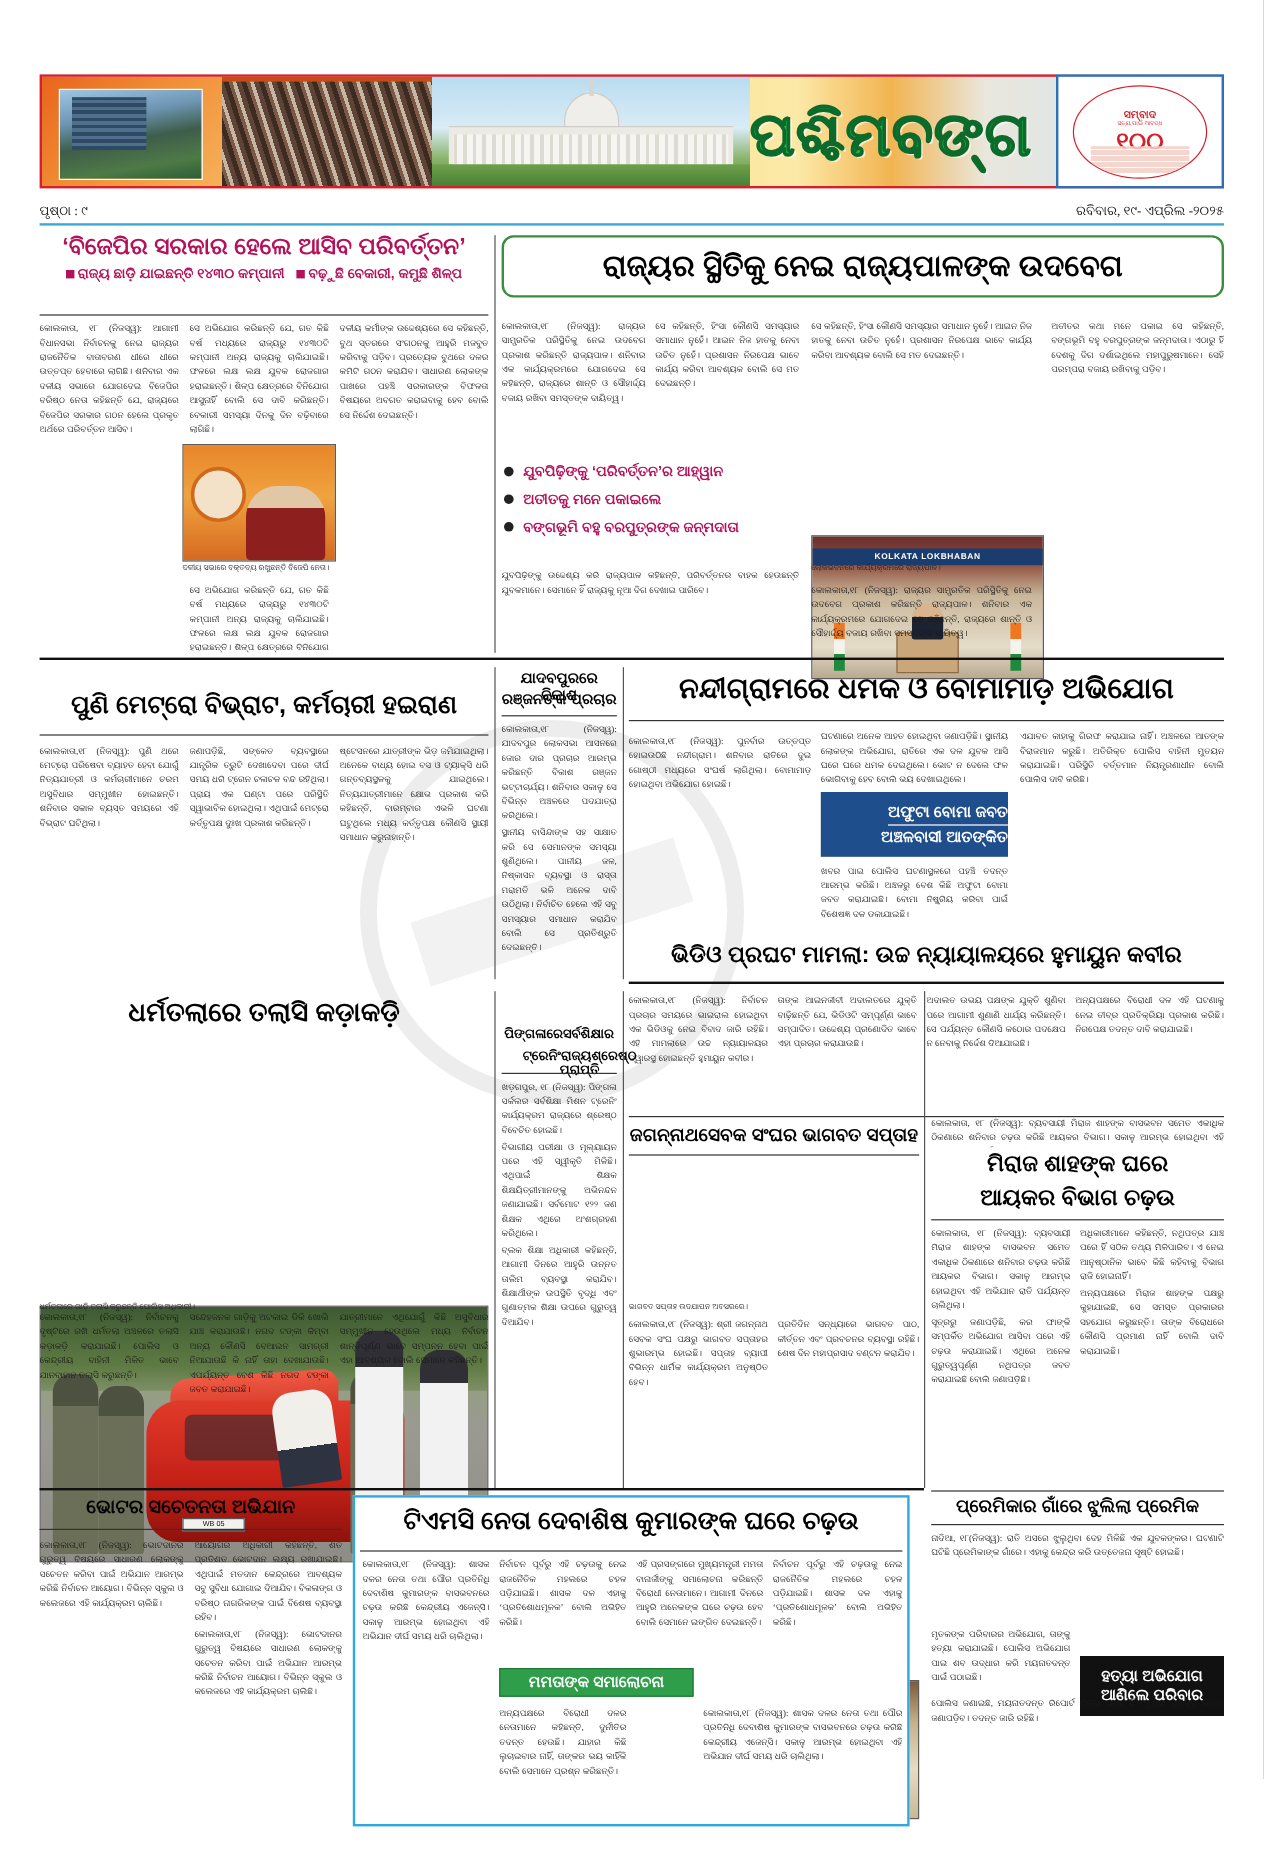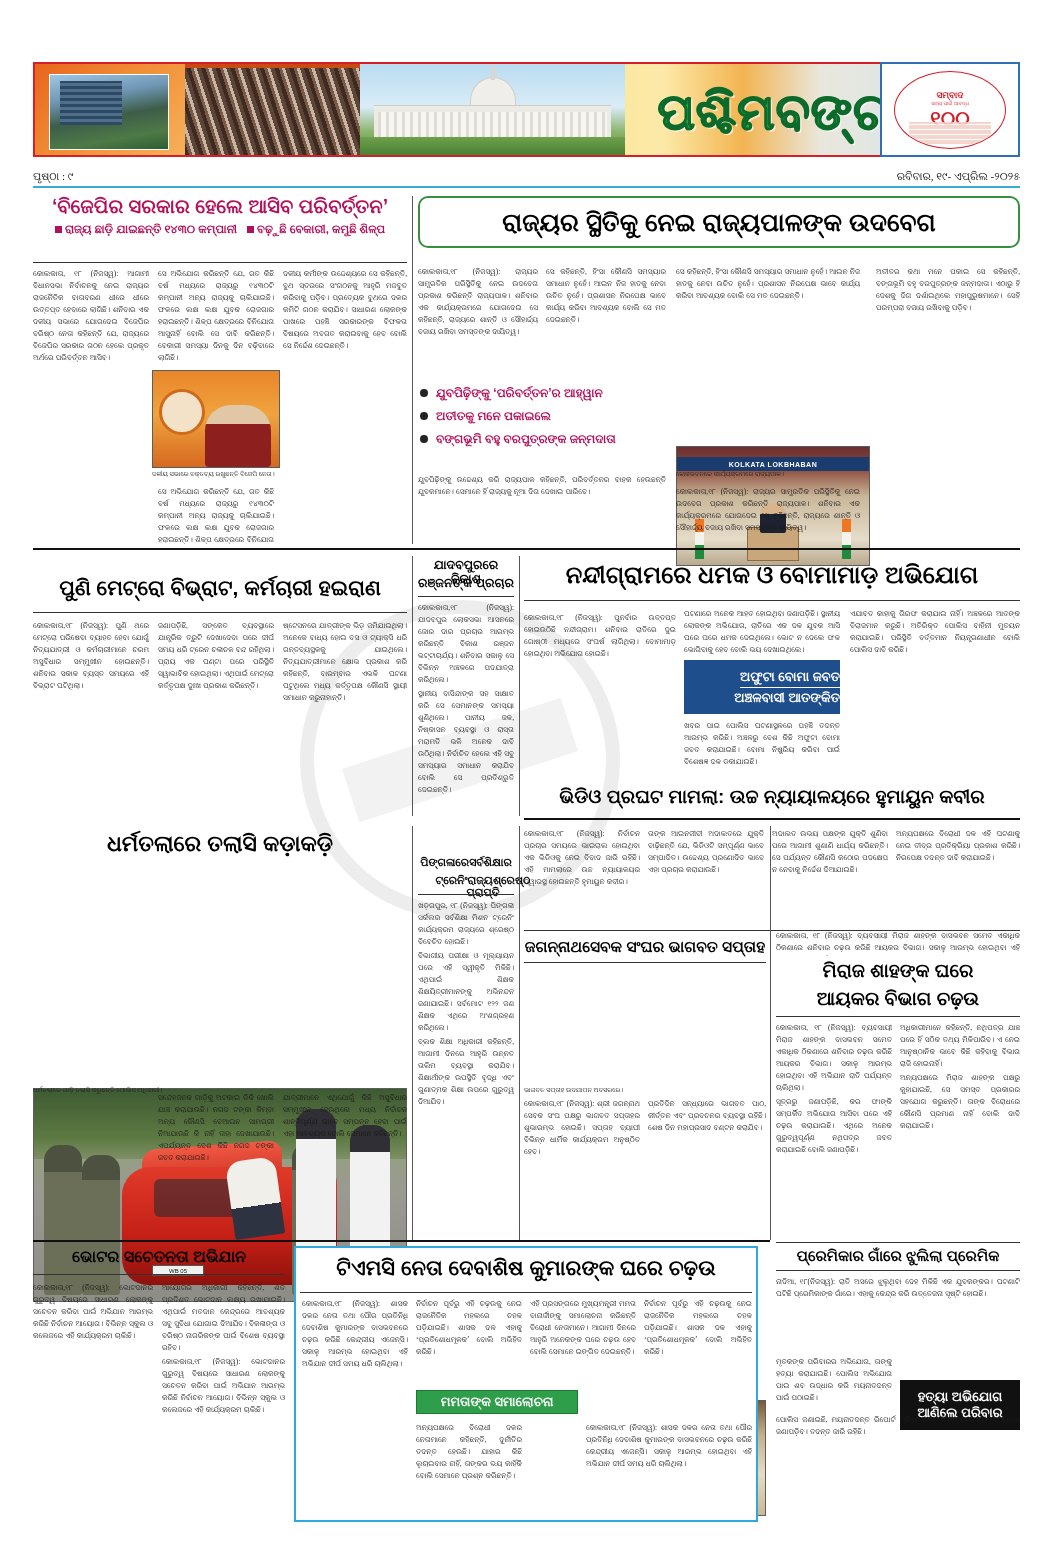--- a/index.html
+++ b/index.html
@@ -73,21 +73,21 @@
   .mh-vs .base::before {
     content:""; position:absolute; inset:6px 4px 0 4px;
     background: repeating-linear-gradient(90deg,#dedbd2 0 3px,#f6f5f1 3px 8px);
   }
   .mh-vs .lawn {
     position:absolute; left:0; right:0; bottom:0; height:22px;
     background: linear-gradient(180deg,#6fa04a 0%,#3f7a32 100%);
   }
   .mh-title {
     position: absolute; left: 590px; top: 14px; width: 300px; height: 68px;
-    display: flex; align-items: center; justify-content: center;
+    display: flex; align-items: center; justify-content: flex-start;
   }
   .mh-title span {
     font-family: "Liberation Sans", sans-serif;
     font-size: 50px; font-weight: 700; letter-spacing: 1px;
     color: #21b14c;
     -webkit-text-stroke: 1.5px #0c6b2b;
     text-shadow: 2px 2px 0 rgba(255,255,255,0.65);
     white-space: nowrap;
   }
   .mh-bridge {
@@ -512,20 +512,23 @@
     <div class="plate">WB 05</div>
     <div class="khaki k1"></div>
       <div class="khaki k2"></div>
       <div class="khaki k3"></div>
     <div class="worker"></div>
     <div class="cop c1"></div>
       <div class="cop c2"></div>
   </div>
   <div class="cap" style="left:33px;top:1086px;width:374px;">ଧର୍ମତଲାରେ ଗାଡ଼ି ତଲାସି କରୁଛନ୍ତି ପୋଲିସ ଅଧିକାରୀ।</div>
 
+  <div class="body-col" style="position:absolute;left:33px;top:1092px;width:116px;height:144px;">
+    <p>କୋଲକାତା,୧୮ (ନିଜସ୍ୱ): ନିର୍ବାଚନକୁ ଦୃଷ୍ଟିରେ ରଖି ଧର୍ମତଲା ଅଞ୍ଚଳରେ ତଲାସି କଡ଼ାକଡ଼ି କରାଯାଇଛି। ପୋଲିସ ଓ କେନ୍ଦ୍ରୀୟ ବାହିନୀ ମିଳିତ ଭାବେ ଯାନବାହାନ ତଲାସି କରୁଛନ୍ତି।</p>
+  </div>
   <div class="body-col" style="position:absolute;left:283px;top:1092px;width:124px;height:144px;">
     <p>ଯାତ୍ରୀମାନେ ଏଥିଯୋଗୁଁ କିଛି ଅସୁବିଧାର ସମ୍ମୁଖୀନ ହେଉଥିଲେ ମଧ୍ୟ ନିର୍ବାଚନ ଶାନ୍ତିପୂର୍ଣ୍ଣ ଭାବେ ସମ୍ପନ୍ନ ହେବା ପାଇଁ ଏହା ଆବଶ୍ୟକ ବୋଲି ସେମାନେ କହିଛନ୍ତି।</p>
   </div>
   <div class="body-col" style="position:absolute;left:158px;top:1092px;width:116px;height:144px;">
     <p>ସନ୍ଦେହଜନକ ଗାଡ଼ିକୁ ଅଟକାଇ ଡିକି ଖୋଲି ଯାଞ୍ଚ କରାଯାଉଛି। ନଗଦ ଟଙ୍କା କିମ୍ବା ଅନ୍ୟ କୌଣସି ବେଆଇନ ସାମଗ୍ରୀ ନିଆଯାଉଛି କି ନାହିଁ ତାହା ଦେଖାଯାଉଛି। ଏପର୍ଯ୍ୟନ୍ତ ବେଶ କିଛି ନଗଦ ଟଙ୍କା ଜବତ କରାଯାଇଛି।</p>
   </div>
   <div class="vline" style="left:412px;top:826px;height:414px;"></div>
 
   <div class="hl" style="position:absolute;left:418px;top:856px;width:96px;font-size:11px;">ପିଙ୍ଗଳାରେସର୍ବଶିକ୍ଷାର</div>
   <div class="hl" style="position:absolute;left:418px;top:874px;width:96px;font-size:11px;margin-left:17px;">ଟ୍ରେନିଂରାଜ୍ୟଶ୍ରେଷ୍ଠ ପ୍ରାପ୍ତି</div>

